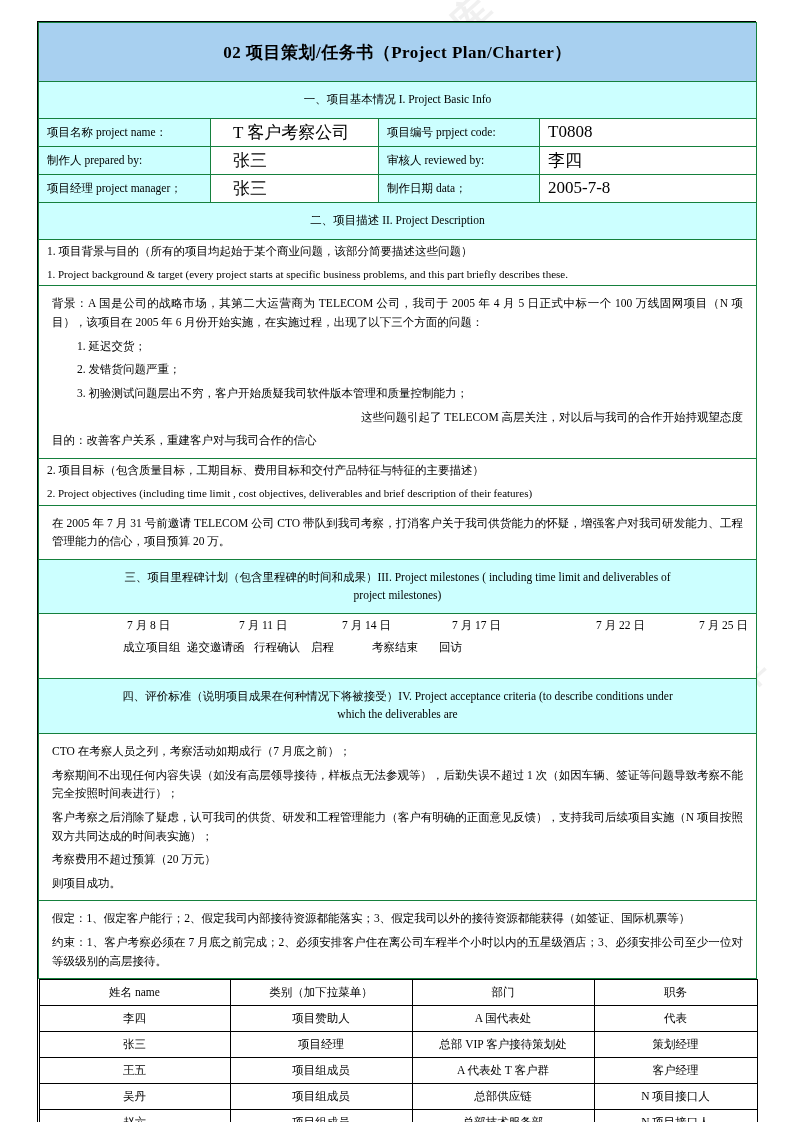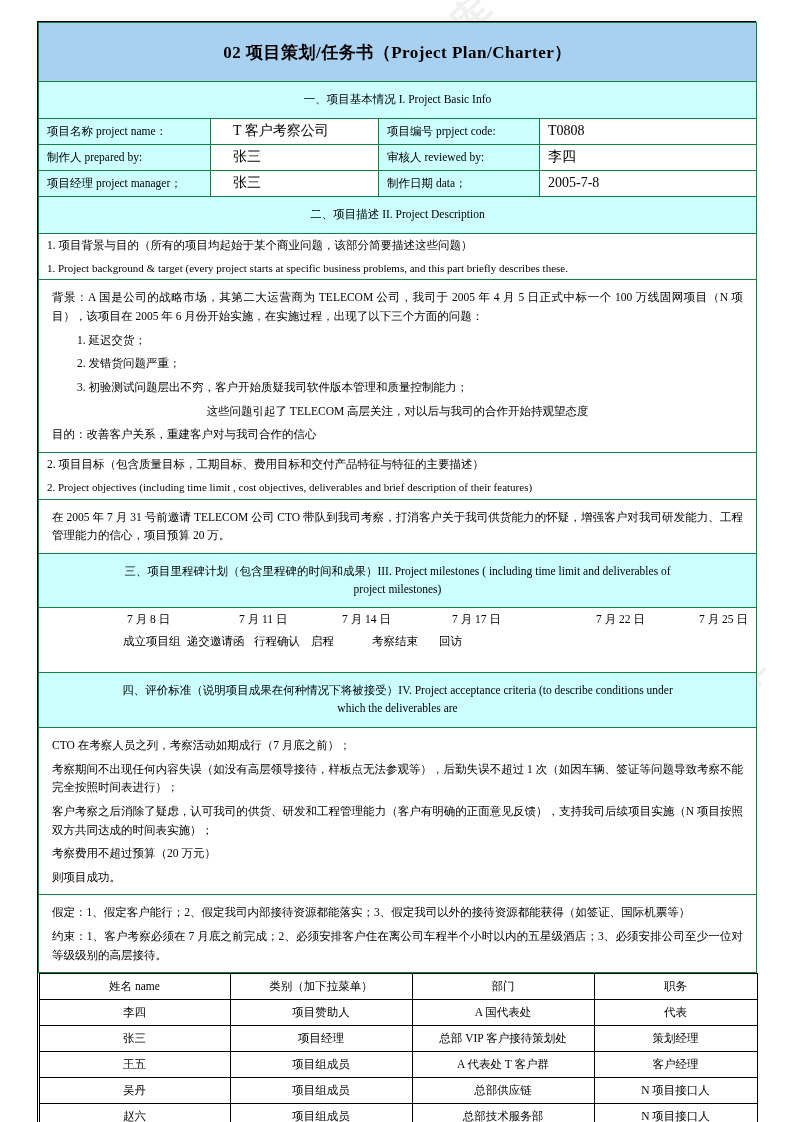--- a/index.html
+++ b/index.html
@@ -89,21 +89,21 @@
   }
 
   .cellcyan { background: #ccffff !important; }
 
   .lbl {
     font-size: 11.5px;
     padding-left: 8px !important;
     height: 21px;
   }
   .val {
-    font-size: 14px;
+    font-size: 17px;
     padding-left: 8px !important;
     height: 21px;
   }
   .val.indent { padding-left: 22px !important; }
 
   .para {
     font-size: 11.5px;
     line-height: 1.62;
     padding: 3px 8px 3px 8px !important;
     text-align: justify;
@@ -207,21 +207,21 @@
           <div style="font-family:Liberation Serif, serif;font-size:11px;">1. Project background &amp; target (every project starts at specific business problems, and this part briefly describes these.</div>
         </td>
       </tr>
 
       <tr>
         <td class="para" colspan="4">
           <p>背景：A 国是公司的战略市场，其第二大运营商为 TELECOM 公司，我司于 2005 年 4 月 5 日正式中标一个 100 万线固网项目（N 项目），该项目在 2005 年 6 月份开始实施，在实施过程，出现了以下三个方面的问题：</p>
           <p class="li">1. 延迟交货；</p>
           <p class="li">2. 发错货问题严重；</p>
           <p class="li">3. 初验测试问题层出不穷，客户开始质疑我司软件版本管理和质量控制能力；</p>
-          <p class="nojust" style="text-align:center">这些问题引起了 TELECOM 高层关注，对以后与我司的合作开始持观望态度</p>
+          <p class="nojust" style="text-align:right">这些问题引起了 TELECOM 高层关注，对以后与我司的合作开始持观望态度</p>
           <p class="nojust" style="text-align:left">目的：改善客户关系，重建客户对与我司合作的信心</p>
         </td>
       </tr>
 
       <tr>
         <td class="subhead" colspan="4">
           <div>2. 项目目标（包含质量目标，工期目标、费用目标和交付产品特征与特征的主要描述）</div>
           <div style="height:6px"></div>
           <div style="font-size:11px;">2. Project objectives (including time limit , cost objectives, deliverables and brief description of their features)</div>
         </td>

